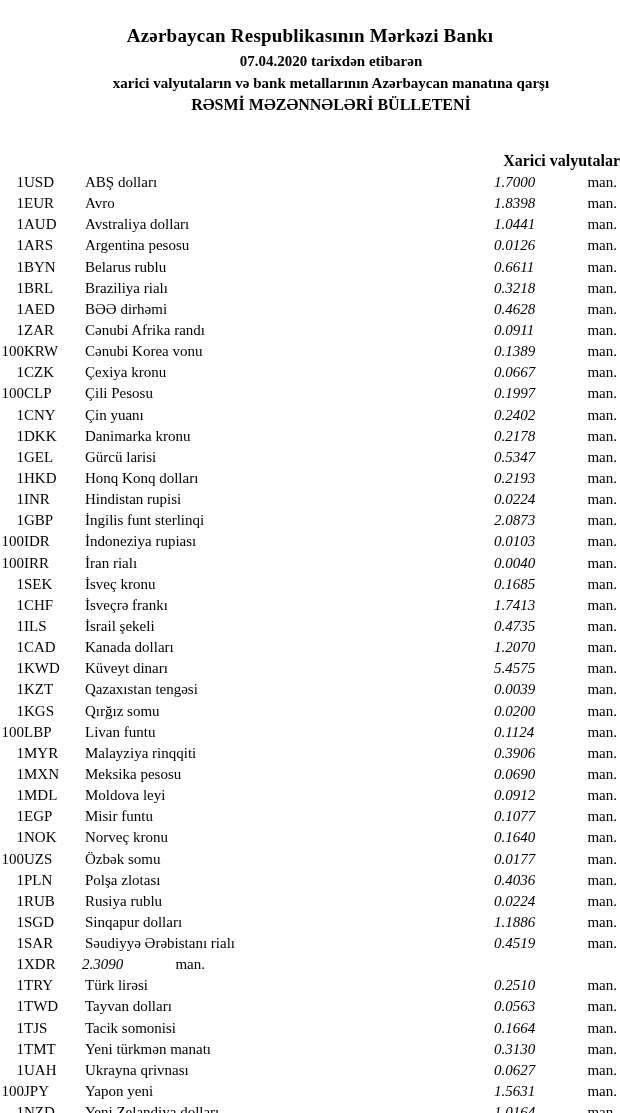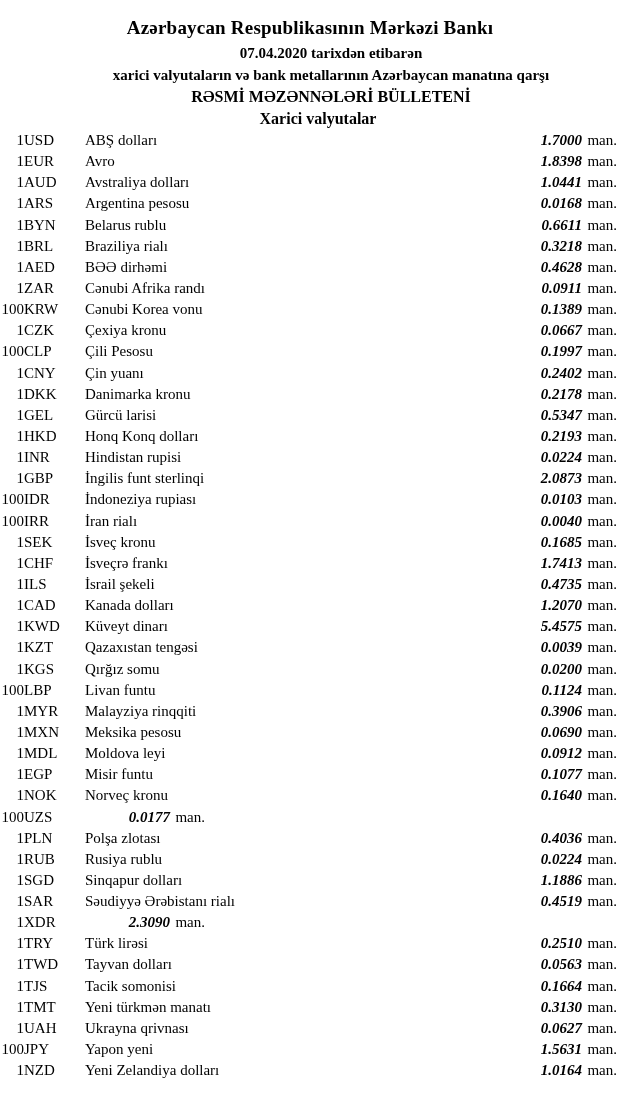--- a/index.html
+++ b/index.html
@@ -13,40 +13,41 @@
     color: #000000;
     font-family: "Liberation Serif", "DejaVu Serif", serif;
     overflow: hidden;
   }
   .page {
     width: 620px;
     height: 1113px;
     position: relative;
   }
   .header {
-    padding-top: 14px;
+    padding-top: 22px;
     text-align: center;
   }
   .title {
     font-size: 19px;
     font-weight: bold;
     line-height: 28px;
     letter-spacing: 0.2px;
   }
   .hline {
     font-size: 15px;
     font-weight: bold;
     line-height: 22px;
     margin-left: 42px;
   }
   .hline.bulletin {
     font-size: 16px;
   }
   .section-title {
-    text-align: center;
+    margin-top: 34px;
+    text-align: right;
     font-size: 16px;
     font-weight: bold;
     line-height: 22px;
     padding-left: 16px;
   }
   .rates {
     margin-top: 0;
   }
   .row {
     display: flex;
@@ -65,22 +66,21 @@
     text-align: left;
     flex: none;
   }
   .name {
     flex: 1;
     padding-left: 3px;
     overflow: hidden;
   }
   .rate {
     width: 88px;
-    text-align: right;
-    font-weight: bold;
+    font-weight: normal;
     font-style: italic;
     flex: none;
   }
   .unit {
     width: 38px;
     text-align: right;
     padding-right: 3px;
     box-sizing: border-box;
     flex: none;
   }
@@ -122,21 +122,21 @@
         <span class="code">AUD</span>
         <span class="name">Avstraliya dolları</span>
         <span class="rate">1.0441</span>
         <span class="unit">man.</span>
       </div>
 
       <div class="row">
         <span class="qty">1</span>
         <span class="code">ARS</span>
         <span class="name">Argentina pesosu</span>
-        <span class="rate">0.0168</span>
+        <span class="rate">0.0126</span>
         <span class="unit">man.</span>
       </div>
 
       <div class="row">
         <span class="qty">1</span>
         <span class="code">BYN</span>
         <span class="name">Belarus rublu</span>
         <span class="rate">0.6611</span>
         <span class="unit">man.</span>
       </div>
@@ -353,20 +353,21 @@
         <span class="qty">1</span>
         <span class="code">NOK</span>
         <span class="name">Norveç kronu</span>
         <span class="rate">0.1640</span>
         <span class="unit">man.</span>
       </div>
 
       <div class="row">
         <span class="qty">100</span>
         <span class="code">UZS</span>
+        <span class="name">Özbək somu</span>
         <span class="rate">0.0177</span>
         <span class="unit">man.</span>
       </div>
 
       <div class="row">
         <span class="qty">1</span>
         <span class="code">PLN</span>
         <span class="name">Polşa zlotası</span>
         <span class="rate">0.4036</span>
         <span class="unit">man.</span>

